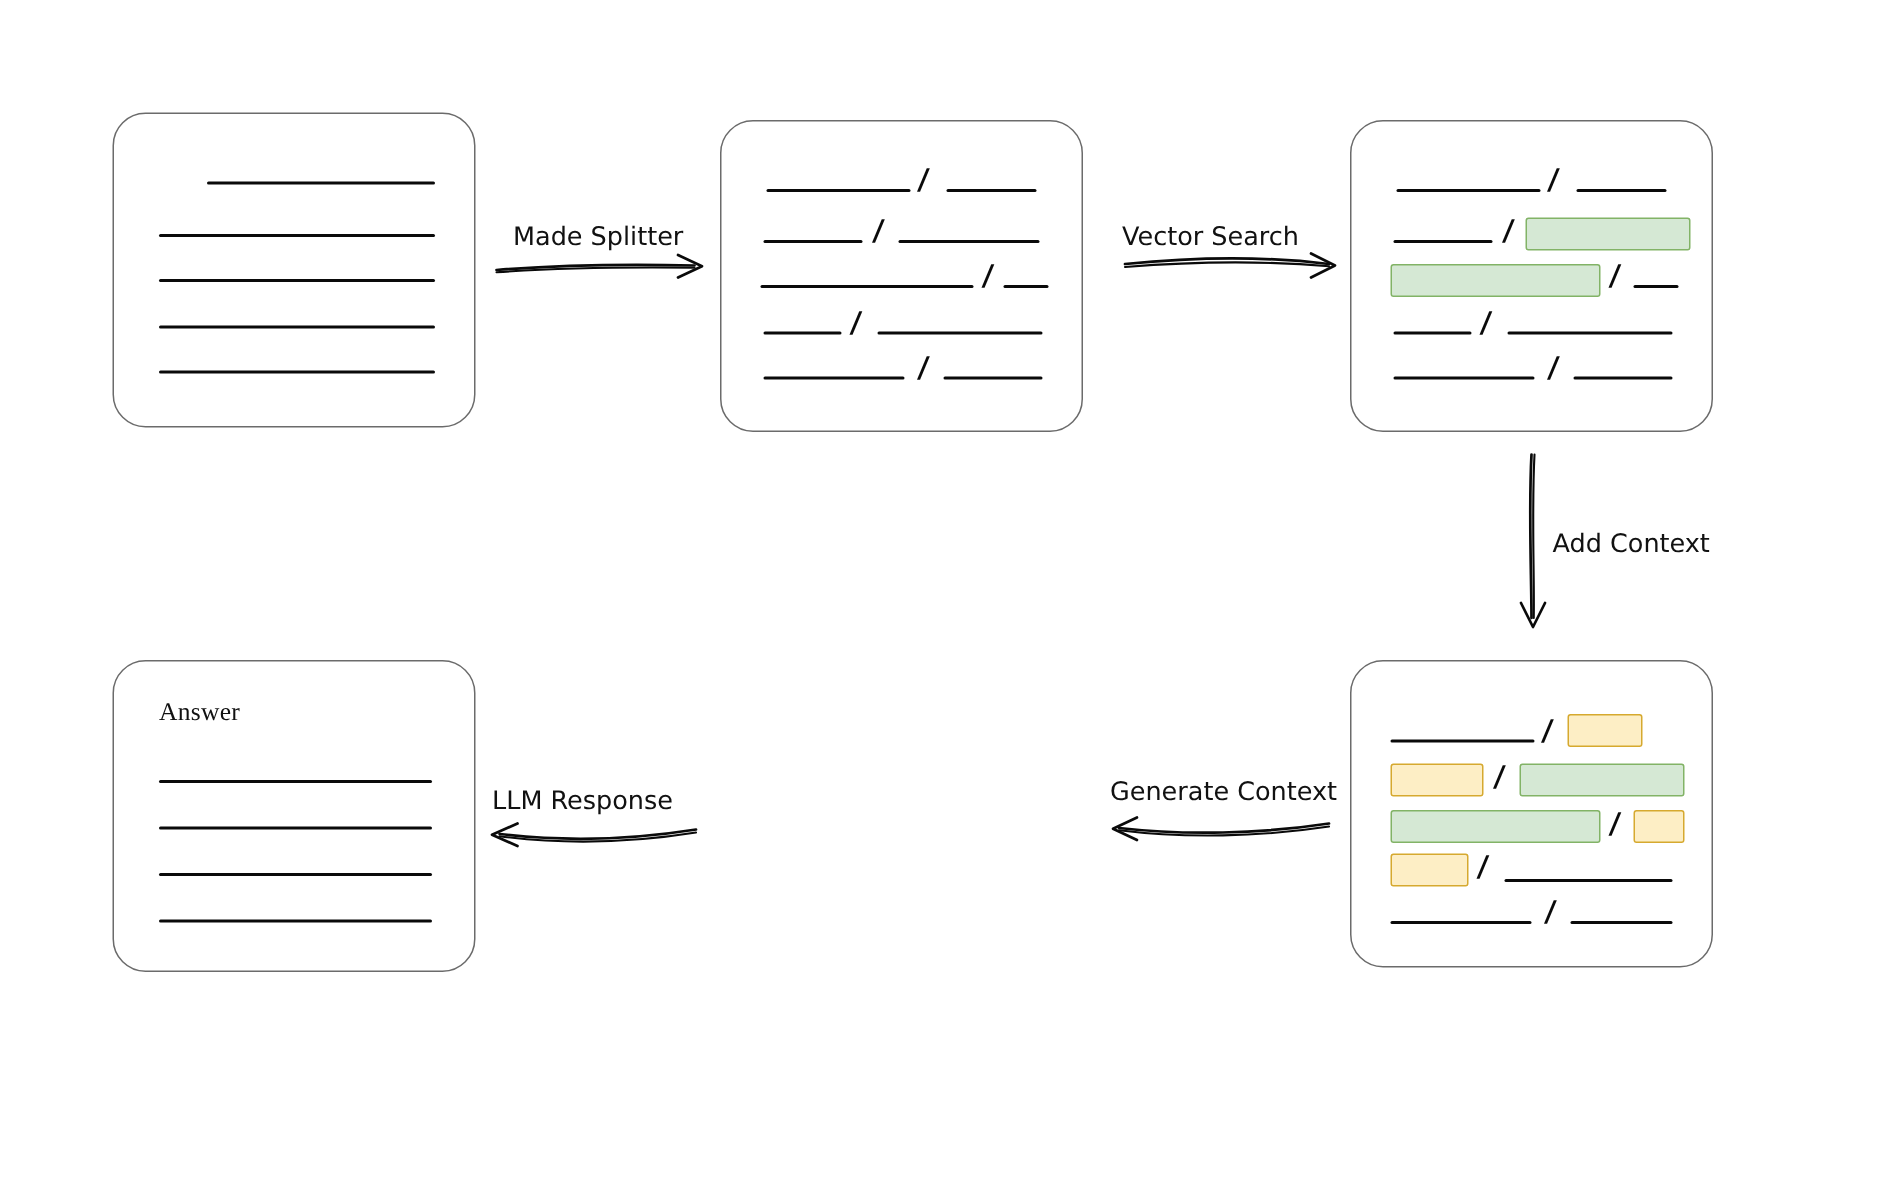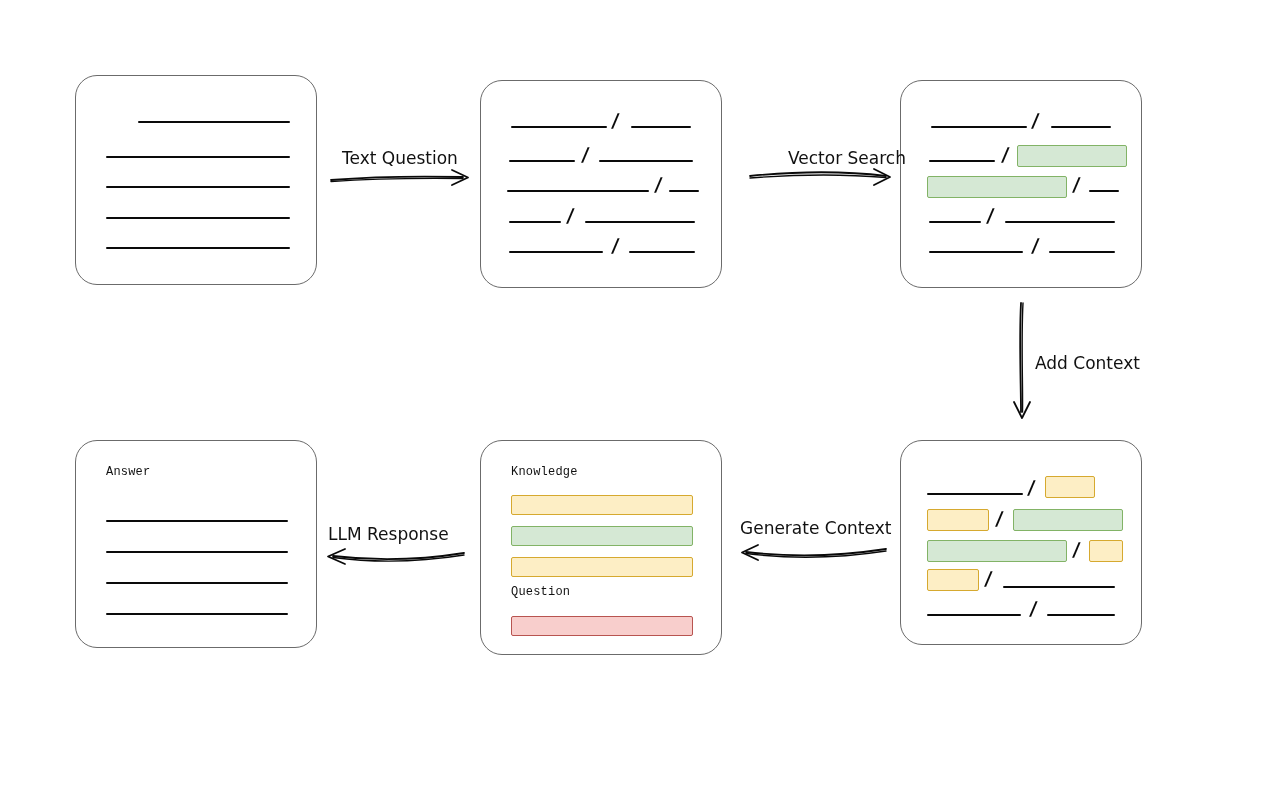--- a/index.html
+++ b/index.html
@@ -22,22 +22,22 @@
   }
   .node-box {
     position: absolute;
     box-sizing: border-box;
     border: 1.4px solid #6b6b6b;
     border-radius: 22px;
     background: #ffffff;
   }
   .box-label {
     position: absolute;
-    font-family: Liberation Mono, monospace;
-    font-size: 12px;
+    font-family: Liberation Serif, serif;
+    font-size: 17px;
     color: #111111;
     letter-spacing: 0.2px;
     white-space: nowrap;
     text-align: center;
   }
   .rule {
     position: absolute;
     background: #0a0a0a;
     height: 2px;
     border-radius: 1px;
@@ -142,28 +142,20 @@
   </div>
 
   <div class="node-box" style="left:75px; top:440px; width:242px; height:208px;">
     <div class="box-label" style="left:30px; top:24px;">Answer</div>
     <div class="rule" style="left:30px; top:79px; width:182px;"></div>
     <div class="rule" style="left:30px; top:110px; width:182px;"></div>
     <div class="rule" style="left:30px; top:141px; width:182px;"></div>
     <div class="rule" style="left:30px; top:172px; width:182px;"></div>
   </div>
 
-  <div class="node-box" style="left:480px; top:440px; width:242px; height:215px;">
-    <div class="box-label" style="left:30px; top:24px;">Knowledge</div>
-    <div class="chip yellow" style="left:30px; top:54px; width:182px; height:20px;"></div>
-    <div class="chip green" style="left:30px; top:85px; width:182px; height:20px;"></div>
-    <div class="chip yellow" style="left:30px; top:116px; width:182px; height:20px;"></div>
-    <div class="box-label" style="left:30px; top:144px;">Question</div>
-    <div class="chip red" style="left:30px; top:175px; width:182px; height:20px;"></div>
-  </div>
 
   <div class="node-box" style="left:900px; top:440px; width:242px; height:205px;">
     <div class="rule" style="left:26px; top:52px; width:96px;"></div>
     <div class="slash" style="left:127px; top:37px;">/</div>
     <div class="chip yellow" style="left:144px; top:35px; width:50px; height:22px;"></div>
 
     <div class="chip yellow" style="left:26px; top:68px; width:62px; height:22px;"></div>
     <div class="slash" style="left:95px; top:68px;">/</div>
     <div class="chip green" style="left:112px; top:68px; width:110px; height:22px;"></div>
 
@@ -206,20 +198,20 @@
       <path d="M758 545 L 742 552.5 L 758 560" fill="none" stroke="#0a0a0a" stroke-width="1.8" stroke-linejoin="round" stroke-linecap="round"></path>
     </g>
 
     <g>
       <path d="M464 553 C 420 560, 375 561, 333 556" fill="none" stroke="#0a0a0a" stroke-width="1.8" stroke-linecap="round"></path>
       <path d="M464 555 C 420 562, 375 563, 333 557.5" fill="none" stroke="#0a0a0a" stroke-width="1.4" stroke-linecap="round"></path>
       <path d="M345 549 L 328 556.5 L 345 564" fill="none" stroke="#0a0a0a" stroke-width="1.8" stroke-linejoin="round" stroke-linecap="round"></path>
     </g>
   </svg>
 
-  <div class="edge-label" style="left:342px; top:148px;">Text Question</div>
-  <div class="edge-label" style="left:748px; top:148px;margin-left:40px;">Vector Search</div>
+  <div class="edge-label" style="left:342px; top:148px;">Made Splitter</div>
+  <div class="edge-label" style="left:748px; top:148px;">Vector Search</div>
   <div class="edge-label" style="left:1035px; top:353px;">Add Context</div>
   <div class="edge-label" style="left:740px; top:518px;">Generate Context</div>
   <div class="edge-label" style="left:328px; top:524px;">LLM Response</div>
 
 
 </div>
 
 </body></html>

